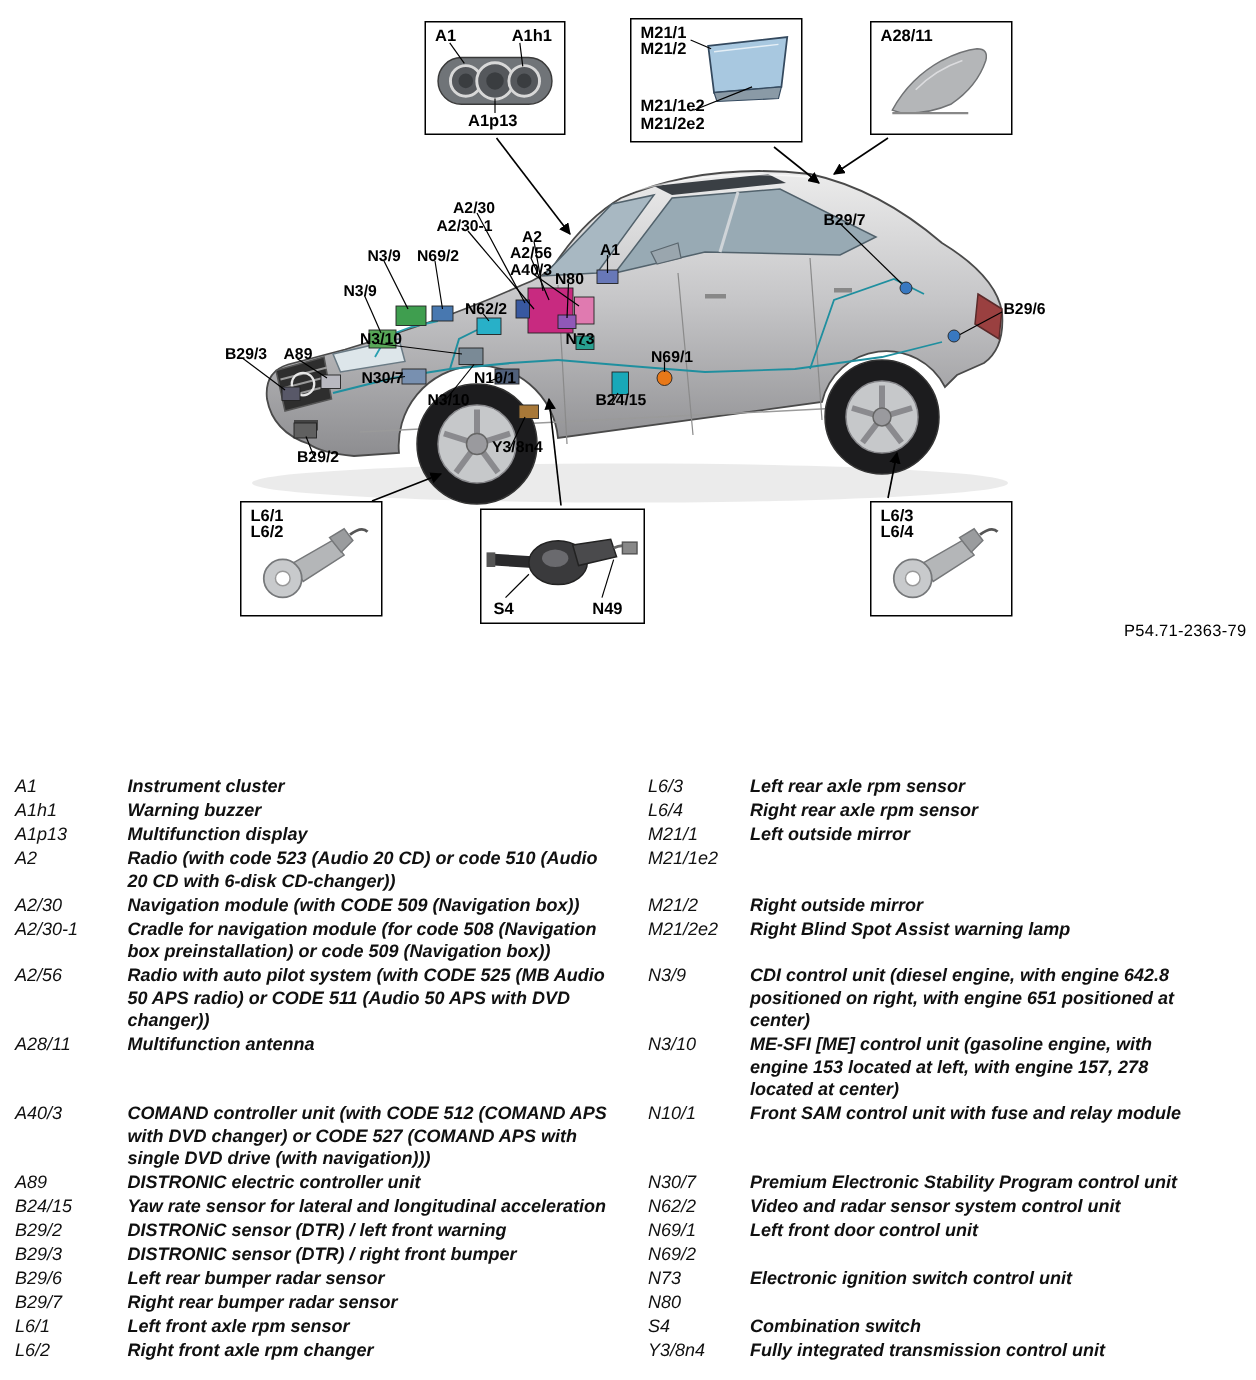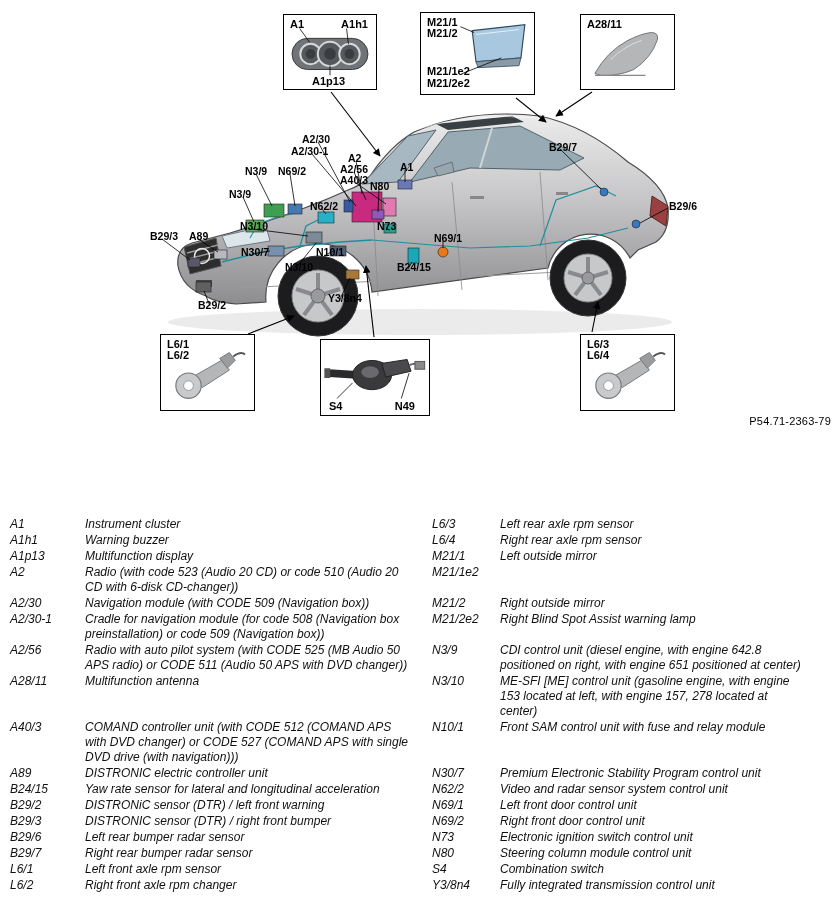--- a/index.html
+++ b/index.html
@@ -10,21 +10,21 @@
   .diagram{position:relative;width:837px;height:455px;background:#fff;}
   .car-svg{position:absolute;left:0;top:0;width:837px;height:455px;}
   .callout{position:absolute;background:#fff;border:1.4px solid #000;box-sizing:border-box;}
   .callout .art{position:absolute;left:0;top:0;width:100%;height:100%;}
   .cl{position:absolute;font-size:11px;font-weight:700;white-space:nowrap;z-index:3;}
   .flabel{position:absolute;font-size:10.5px;font-weight:700;white-space:nowrap;z-index:3;}
   .partno{position:absolute;right:6px;top:415px;font-size:11px;letter-spacing:.2px;}
   .legend{margin-top:62px;padding:0 8px 0 10px;}
   .lg-row{display:grid;grid-template-columns:75px 347px 68px 1fr;margin-bottom:1px;}
   .lg-code,.lg-desc{font-style:italic;font-size:12px;line-height:15px;color:#101010;}
-  .lg-desc{padding-right:24px;}
+  .lg-desc{padding-right:24px;font-weight:bold;}
 </style>
 </head>
 <body>
 
 <div class="diagram">
 
   <svg class="car-svg" viewBox="0 0 837 455" aria-hidden="true">
     <defs>
       <linearGradient id="bodyGrad" x1="0" y1="0" x2="0" y2="1">
         <stop offset="0" stop-color="#ececec"></stop>
@@ -338,33 +338,31 @@
     <div class="lg-row">
       <div class="lg-code">B29/2</div>
       <div class="lg-desc">DISTRONiC sensor (DTR) / left front warning</div>
       <div class="lg-code">N69/1</div>
       <div class="lg-desc">Left front door control unit</div>
     </div>
     <div class="lg-row">
       <div class="lg-code">B29/3</div>
       <div class="lg-desc">DISTRONIC sensor (DTR) / right front bumper</div>
       <div class="lg-code">N69/2</div>
-      <div class="lg-desc">Right front door control unit</div>
     </div>
     <div class="lg-row">
       <div class="lg-code">B29/6</div>
       <div class="lg-desc">Left rear bumper radar sensor</div>
       <div class="lg-code">N73</div>
       <div class="lg-desc">Electronic ignition switch control unit</div>
     </div>
     <div class="lg-row">
       <div class="lg-code">B29/7</div>
       <div class="lg-desc">Right rear bumper radar sensor</div>
       <div class="lg-code">N80</div>
-      <div class="lg-desc">Steering column module control unit</div>
     </div>
     <div class="lg-row">
       <div class="lg-code">L6/1</div>
       <div class="lg-desc">Left front axle rpm sensor</div>
       <div class="lg-code">S4</div>
       <div class="lg-desc">Combination switch</div>
     </div>
     <div class="lg-row">
       <div class="lg-code">L6/2</div>
       <div class="lg-desc">Right front axle rpm changer</div>

